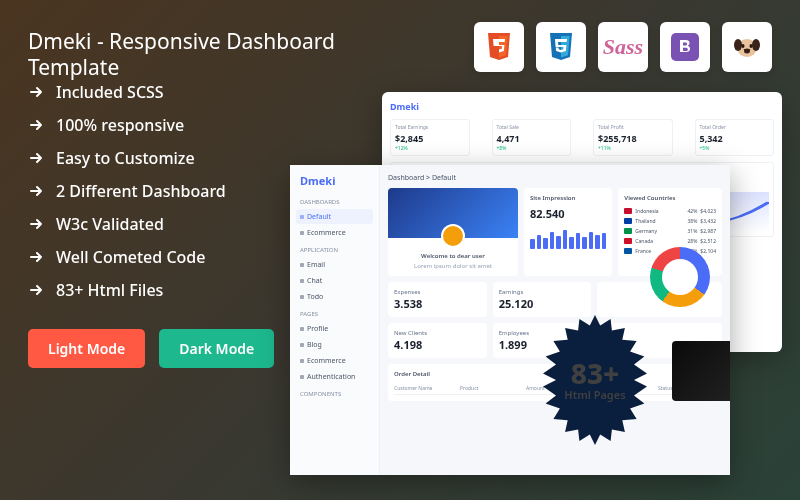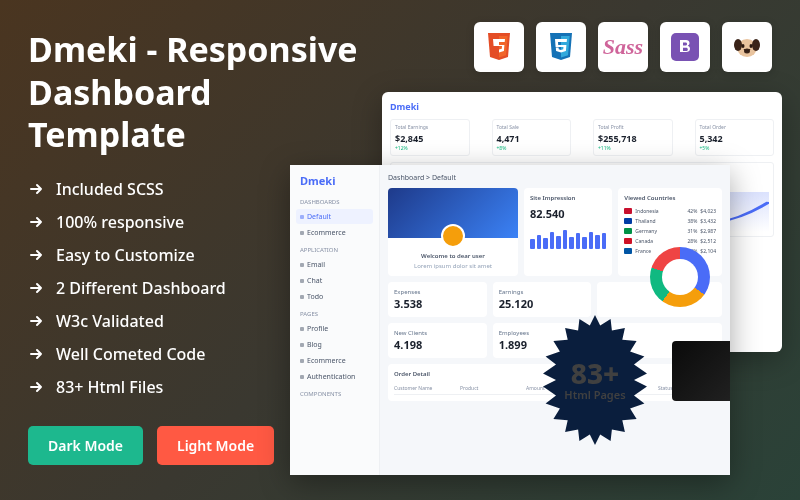--- a/index.html
+++ b/index.html
@@ -1,18 +1,18 @@
 <!DOCTYPE html>
 <html><head>
 <meta charset="utf-8">
 <style>
 *{margin:0;padding:0;box-sizing:border-box;font-family:system-ui,-apple-system,sans-serif}
 body{width:800px;height:500px;background:linear-gradient(135deg,#4a3520 0%,#3a3830 50%,#2a4238 100%);overflow:hidden;position:relative}
 .left{position:absolute;left:28px;top:28px;width:340px;color:#fff}
-.title{font-size:34px;font-weight:700;line-height:1.25;margin-bottom:22px}
+.title{font-size:21px;font-weight:400;line-height:1.25;}
 .features{list-style:none}
 .features li{display:flex;align-items:center;gap:10px;margin-bottom:11px;font-size:16px;font-weight:500}
 .arrow{width:18px;height:18px;display:inline-flex;align-items:center;justify-content:center;flex-shrink:0}
 .modes{display:flex;gap:14px;margin-top:28px}
 .mode-btn{padding:10px 20px;border:none;border-radius:5px;font-size:14px;font-weight:600;color:#fff;cursor:pointer}
 .light{background:#ff5943}
 .dark{background:#1db88e}
 .tech-row{position:absolute;top:22px;right:28px;display:flex;gap:12px}
 .tech-card{width:50px;height:50px;background:#fff;border-radius:6px;display:flex;align-items:center;justify-content:center;font-size:26px;box-shadow:0 2px 8px rgba(0,0,0,.15)}
 .dash-back{position:absolute;top:92px;right:18px;width:400px;height:260px;background:#fff;border-radius:6px;box-shadow:0 8px 30px rgba(0,0,0,.3);padding:8px}
@@ -113,22 +113,22 @@
     <li>
         <span class="arrow">
           <svg width="16" height="16" viewBox="0 0 16 16">
             <path d="M2 8h10M8 4l4 4-4 4" stroke="#fff" stroke-width="2" fill="none" stroke-linecap="round" stroke-linejoin="round"></path>
           </svg>
         </span>
         <span>83+ Html Files</span>
       </li>
   </ul>
   <div class="modes">
+    <button class="mode-btn light">Light Mode</button>
     <button class="mode-btn dark">Dark Mode</button>
-    <button class="mode-btn light">Light Mode</button>
   </div>
 </div>
 
 <div class="tech-row">
   <div class="tech-card">
       <svg width="28" height="32" viewBox="0 0 28 32">
         <path d="M3 2l2 24 9 3 9-3 2-24z" fill="#e44d26"></path>
         <path d="M14 5v21.5l7-2.3 1.7-19.2z" fill="#f16529"></path>
         <path d="M8 8h12l-.3 3H14v3h5.4l-.5 6-4.9 1.5v-3l2.8-.8.2-2.7H8.6z" fill="#fff"></path>
       </svg>

